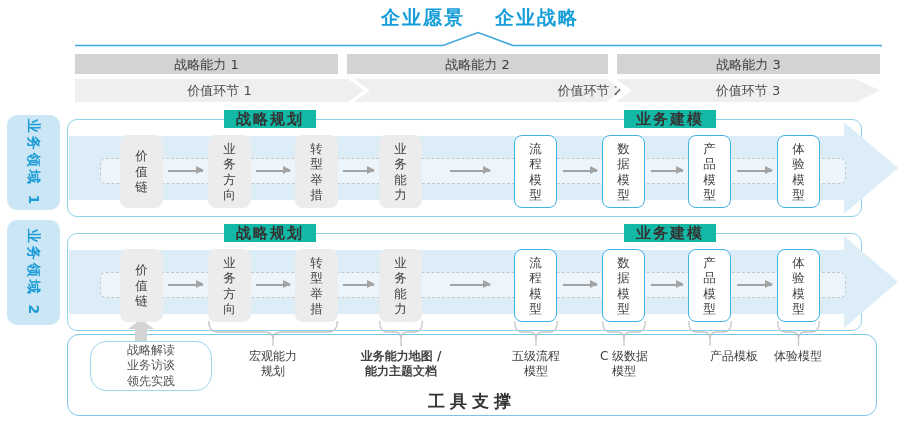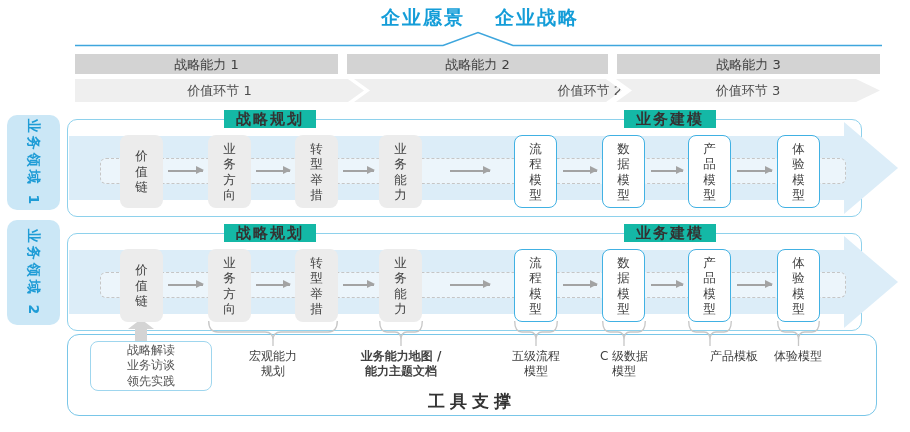--- a/index.html
+++ b/index.html
@@ -36,21 +36,21 @@
     display:flex;align-items:center;justify-content:center;z-index:5;box-sizing:border-box;}
   .fbox span{display:block;width:14px;word-break:break-all;line-height:15.5px;font-size:12.5px;color:#3f3f3f;text-align:center;}
   .fbox.blue{background:#fff;border:1.5px solid #41b1e3;}
   .harrow{position:absolute;height:1.6px;background:#a3a3a3;z-index:5;}
   .harrow::after{content:'';position:absolute;right:-1px;top:-3.6px;width:0;height:0;
     border-left:8px solid #a3a3a3;border-top:4.5px solid transparent;border-bottom:4.5px solid transparent;}
   
   .toolbox{position:absolute;left:67px;top:334px;width:810px;height:82px;border:1.5px solid #79c6e8;border-radius:12px;box-sizing:border-box;}
   .tool-title{position:absolute;left:67px;top:390px;width:810px;text-align:center;
     font-size:17px;font-weight:bold;color:#333;letter-spacing:5px;z-index:4;}
-  .srcbox{position:absolute;left:90px;top:341px;width:122px;height:50px;border:1px solid #9fd6ee;border-radius:8px;
+  .srcbox{position:absolute;left:90px;top:341px;width:122px;height:50px;border:1px solid #9fd6ee;border-radius:16px;
     background:#fff;display:flex;flex-direction:column;align-items:center;justify-content:center;z-index:5;box-sizing:border-box;}
   .srcbox div{font-size:12px;line-height:15.5px;color:#555;}
   .uparrow-shaft{position:absolute;left:135px;top:329px;width:12px;height:13px;background:#d4d4d4;z-index:4;}
   .uparrow-head{position:absolute;left:128px;top:319px;width:0;height:0;z-index:4;
     border-left:13px solid transparent;border-right:13px solid transparent;border-bottom:10px solid #d4d4d4;}
   .brace{position:absolute;top:321px;z-index:5;}
   .tlabel{position:absolute;top:349px;transform:translateX(-50%);text-align:center;z-index:5;}
   .tlabel div{font-size:12px;line-height:15px;color:#404040;white-space:nowrap;}
 </style>
 </head>

